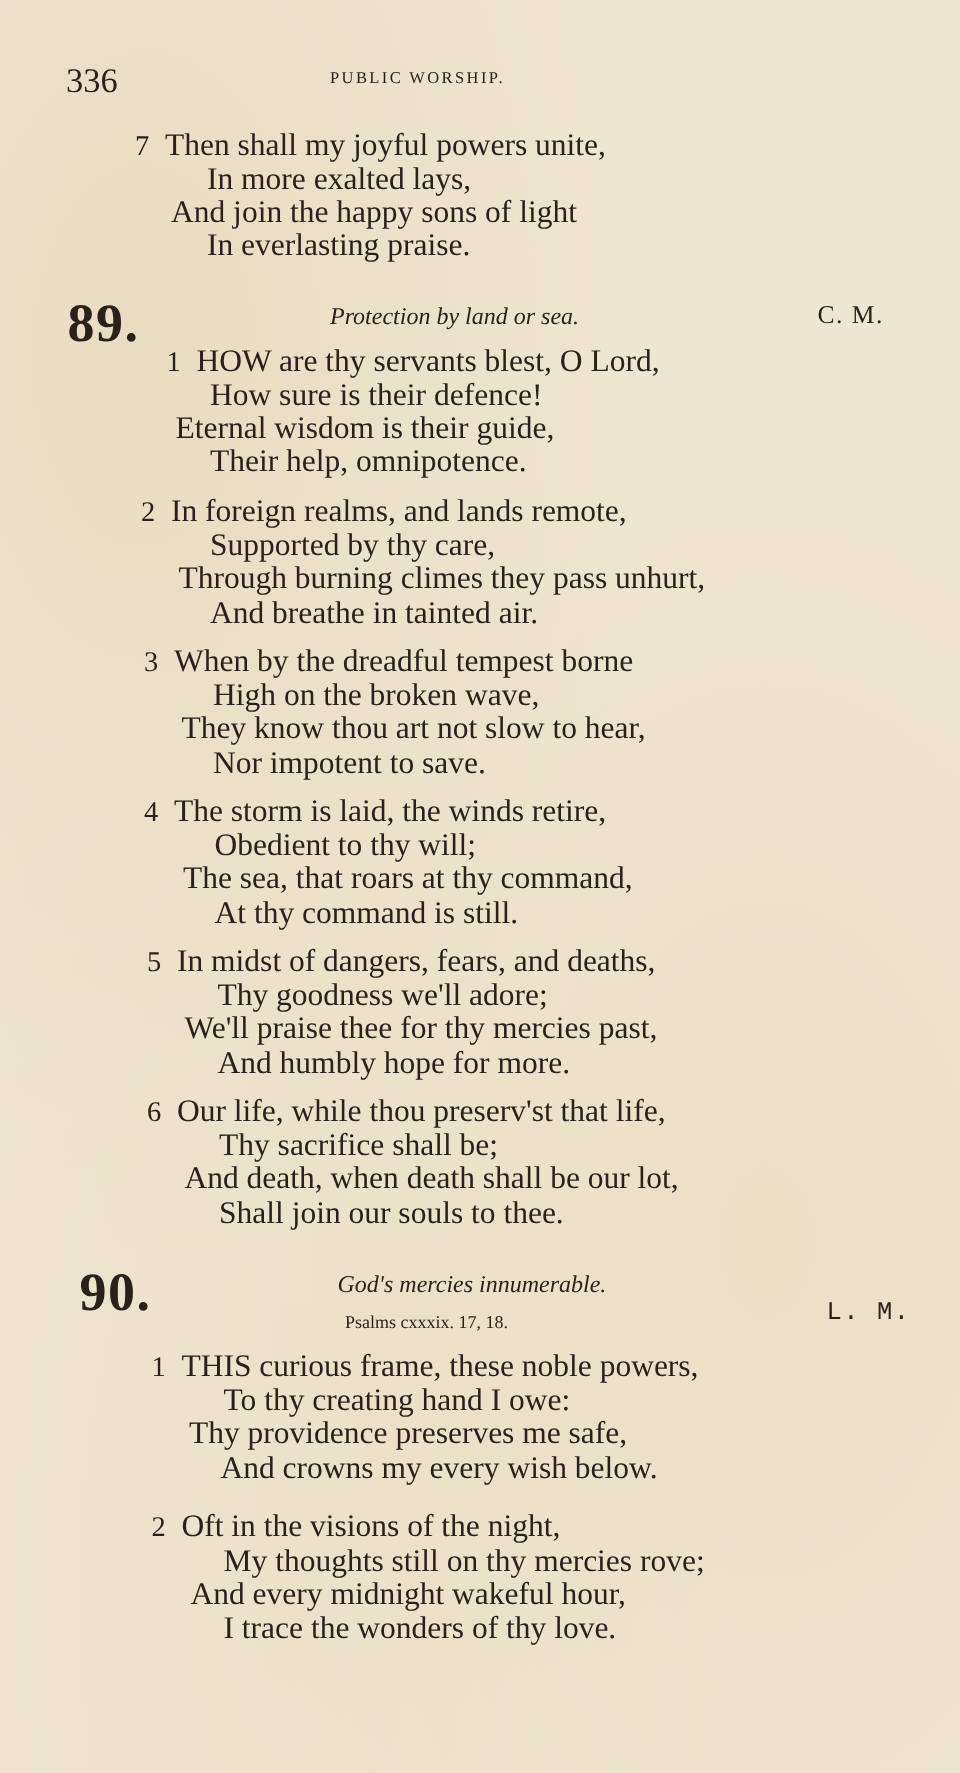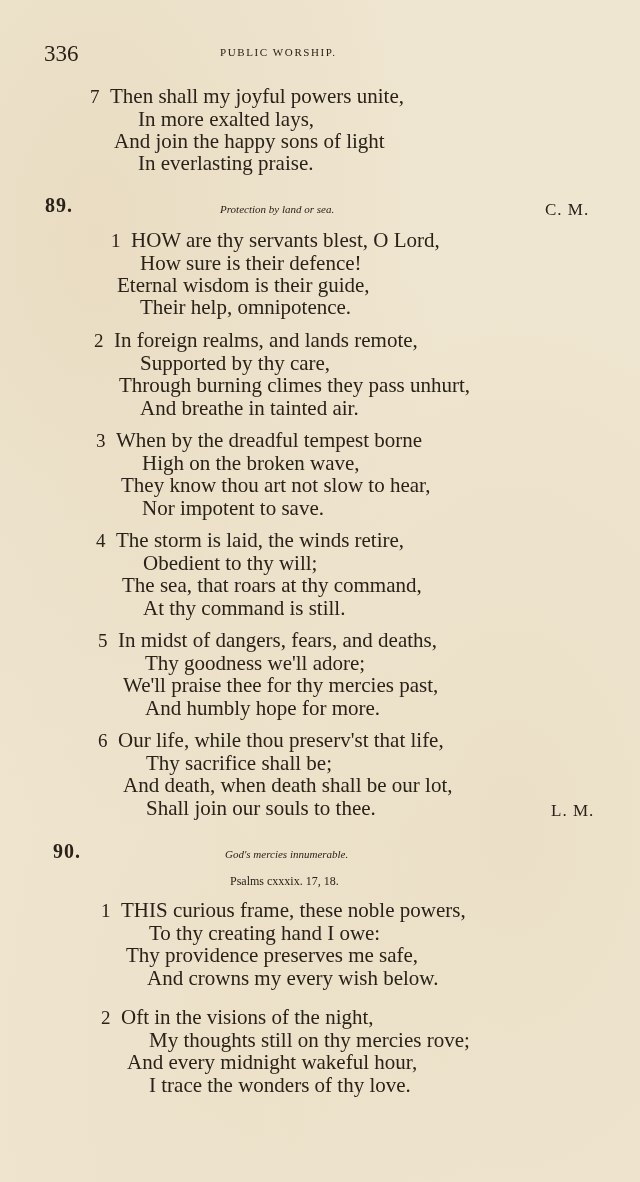--- a/index.html
+++ b/index.html
@@ -11,22 +11,22 @@
       radial-gradient(ellipse at 80% 70%, rgba(220,200,160,0.22), transparent 50%),
       radial-gradient(ellipse at 30% 90%, rgba(225,205,170,0.2), transparent 45%);
     color: #2a2219;
     font-family: "Liberation Serif", "DejaVu Serif", serif;
     position: relative;
   }
   .page { position: absolute; inset: 0; }
   .abs { position: absolute; white-space: nowrap; }
   .page-number { left: 44px; top: 41px; font-size: 23px; }
   .running-head { left: 220px; top: 46px; font-size: 11px; letter-spacing: 1.6px; }
-  .hymn-number { font-size: 20px; font-weight: bold; letter-spacing: 1px; }
-  .hymn-title { font-style: italic; font-size: 11px; }
+  .hymn-number { font-size: 36px; font-weight: bold; letter-spacing: 1px; }
+  .hymn-title { font-style: italic; font-size: 16px; }
   .meter { font-size: 17px; letter-spacing: 1px; }
   .scripture { font-size: 12px; }
   .line { font-size: 21px; line-height: 22px; }
   .num { display: inline-block; width: 20px; font-size: 19px; }
 </style>
 </head>
 <body>
 
 <div class="page">
 
@@ -72,21 +72,21 @@
 
     <div class="abs line" style="left:98px; top:729px;"><span class="num">6</span><span>Our life, while thou preserv'st that life,</span></div>
     <div class="abs line" style="left:146px; top:752px;">Thy sacrifice shall be;</div>
     <div class="abs line" style="left:123px; top:774px;">And death, when death shall be our lot,</div>
     <div class="abs line" style="left:146px; top:797px;">Shall join our souls to thee.</div>
   </div>
 
   <div>
     <div class="abs hymn-number" style="left:53px; top:840px;">90.</div>
     <div class="abs hymn-title" style="left:225px; top:848px;">God's mercies innumerable.</div>
-    <div class="abs meter" style="left:551px; top:801px;">L. M.</div>
+    <div class="abs meter" style="left:551px; top:866px;font-family:Liberation Mono, monospace;">L. M.</div>
     <div class="abs scripture" style="left:230px; top:874px;">Psalms cxxxix. 17, 18.</div>
 
     <div class="abs line" style="left:101px; top:899px;"><span class="num">1</span><span>THIS curious frame, these noble powers,</span></div>
     <div class="abs line" style="left:149px; top:922px;">To thy creating hand I owe:</div>
     <div class="abs line" style="left:126px; top:944px;">Thy providence preserves me safe,</div>
     <div class="abs line" style="left:147px; top:967px;">And crowns my every wish below.</div>
 
     <div class="abs line" style="left:101px; top:1006px;"><span class="num">2</span><span>Oft in the visions of the night,</span></div>
     <div class="abs line" style="left:149px; top:1029px;">My thoughts still on thy mercies rove;</div>
     <div class="abs line" style="left:127px; top:1051px;">And every midnight wakeful hour,</div>

